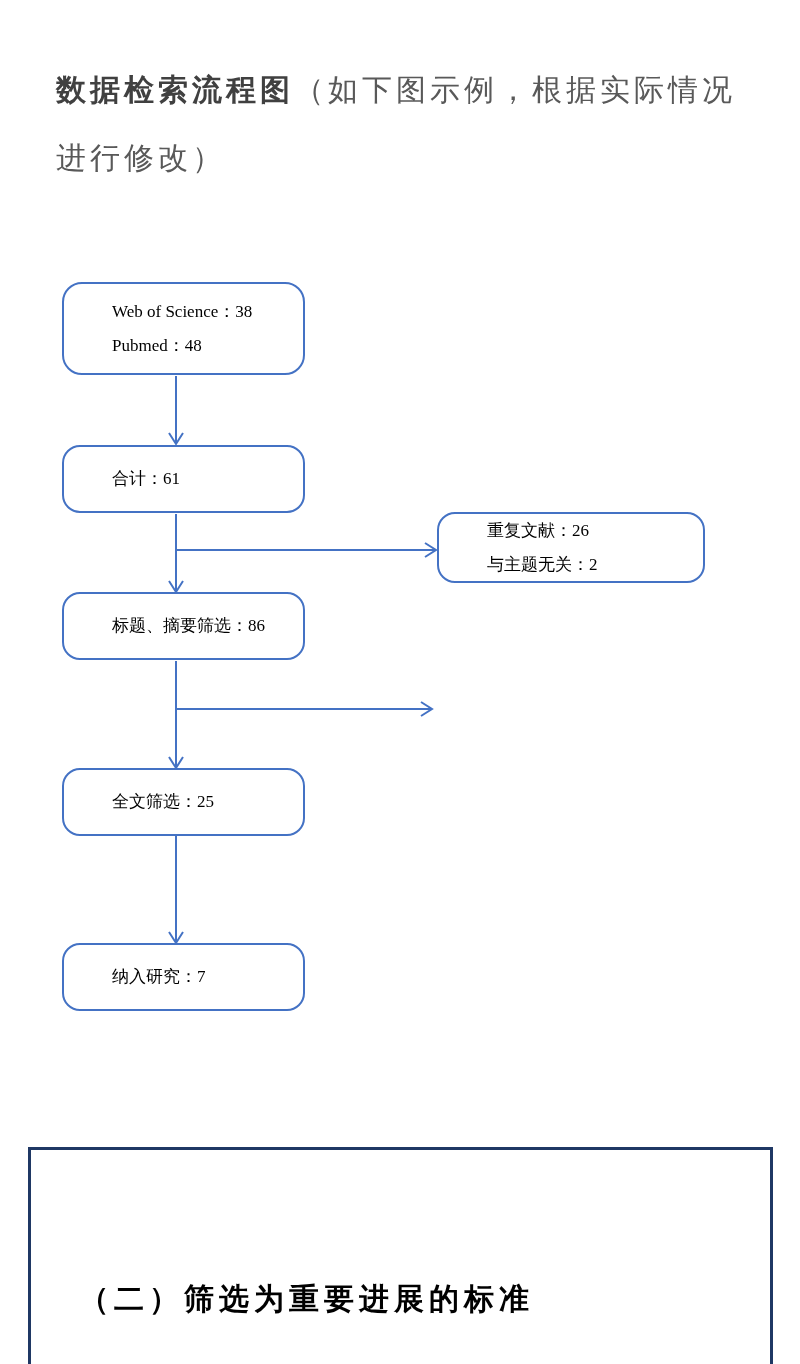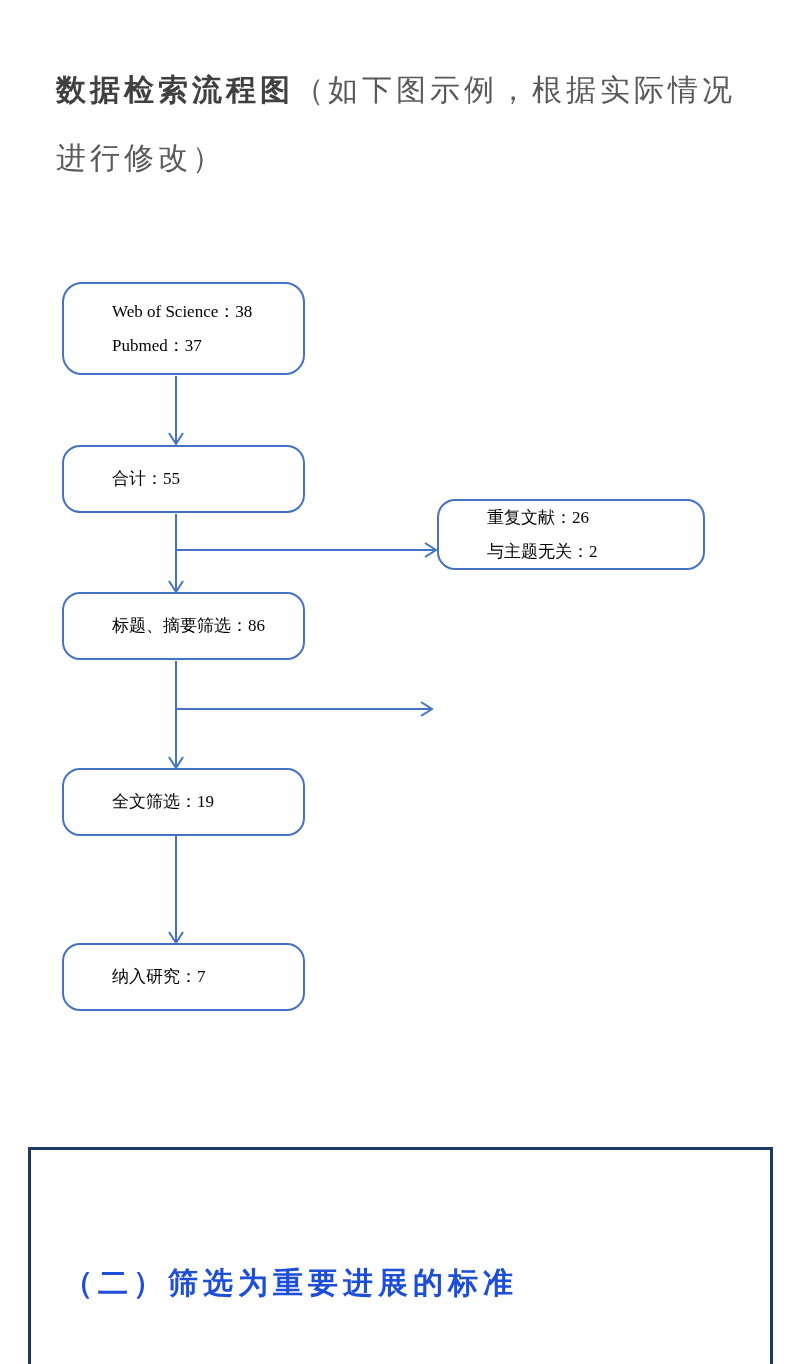--- a/index.html
+++ b/index.html
@@ -77,26 +77,26 @@
     width: 745px;
     height: 260px;
     box-sizing: border-box;
     border: 3px solid #1F3864;
     background: #ffffff;
   }
   .section-heading {
     position: absolute;
     left: 32px;
     top: 112px;
-    margin: 0;
+    margin: 16px;
     font-size: 30px;
     line-height: 42px;
     font-weight: 700;
     letter-spacing: 5px;
-    color: #1d4ed8;
+    color: #000000;
     white-space: nowrap;
   }
 </style>
 </head>
 <body>
 
 <div class="page">
 
   <h1 class="doc-title"><span class="t-bold">数据检索流程图</span><span>（如下图示例，根据实际情况进行修改）</span></h1>
 
@@ -116,39 +116,39 @@
       <path d="M169,757 L176,768 L183,757"></path>
       <path d="M176,709 L431,709"></path>
       <path d="M421,702 L432,709 L421,716"></path>
 
       <path d="M176,836 L176,942"></path>
       <path d="M169,932 L176,943 L183,932"></path>
     </svg>
 
     <div class="node" style="left:62px;top:282px;width:243px;height:93px;border-radius:20px">
       <div class="node-line">Web of Science：38</div>
-      <div class="node-line">Pubmed：37</div>
+      <div class="node-line">Pubmed：48</div>
     </div>
 
     <div class="node" style="left:62px;top:445px;width:243px;height:68px">
-      <div class="node-line">合计：55</div>
+      <div class="node-line">合计：61</div>
     </div>
 
-    <div class="node" style="left:437px;top:499px;width:268px;height:71px">
+    <div class="node" style="left:437px;top:512px;width:268px;height:71px">
       <div class="node-line">重复文献：26</div>
       <div class="node-line">与主题无关：2</div>
     </div>
 
     <div class="node" style="left:62px;top:592px;width:243px;height:68px">
       <div class="node-line">标题、摘要筛选：86</div>
     </div>
 
 
     <div class="node" style="left:62px;top:768px;width:243px;height:68px">
-      <div class="node-line">全文筛选：19</div>
+      <div class="node-line">全文筛选：25</div>
     </div>
 
     <div class="node" style="left:62px;top:943px;width:243px;height:68px">
       <div class="node-line">纳入研究：7</div>
     </div>
 
   </div>
 
   <div class="section-box">
     <h2 class="section-heading">（二）筛选为重要进展的标准</h2>

